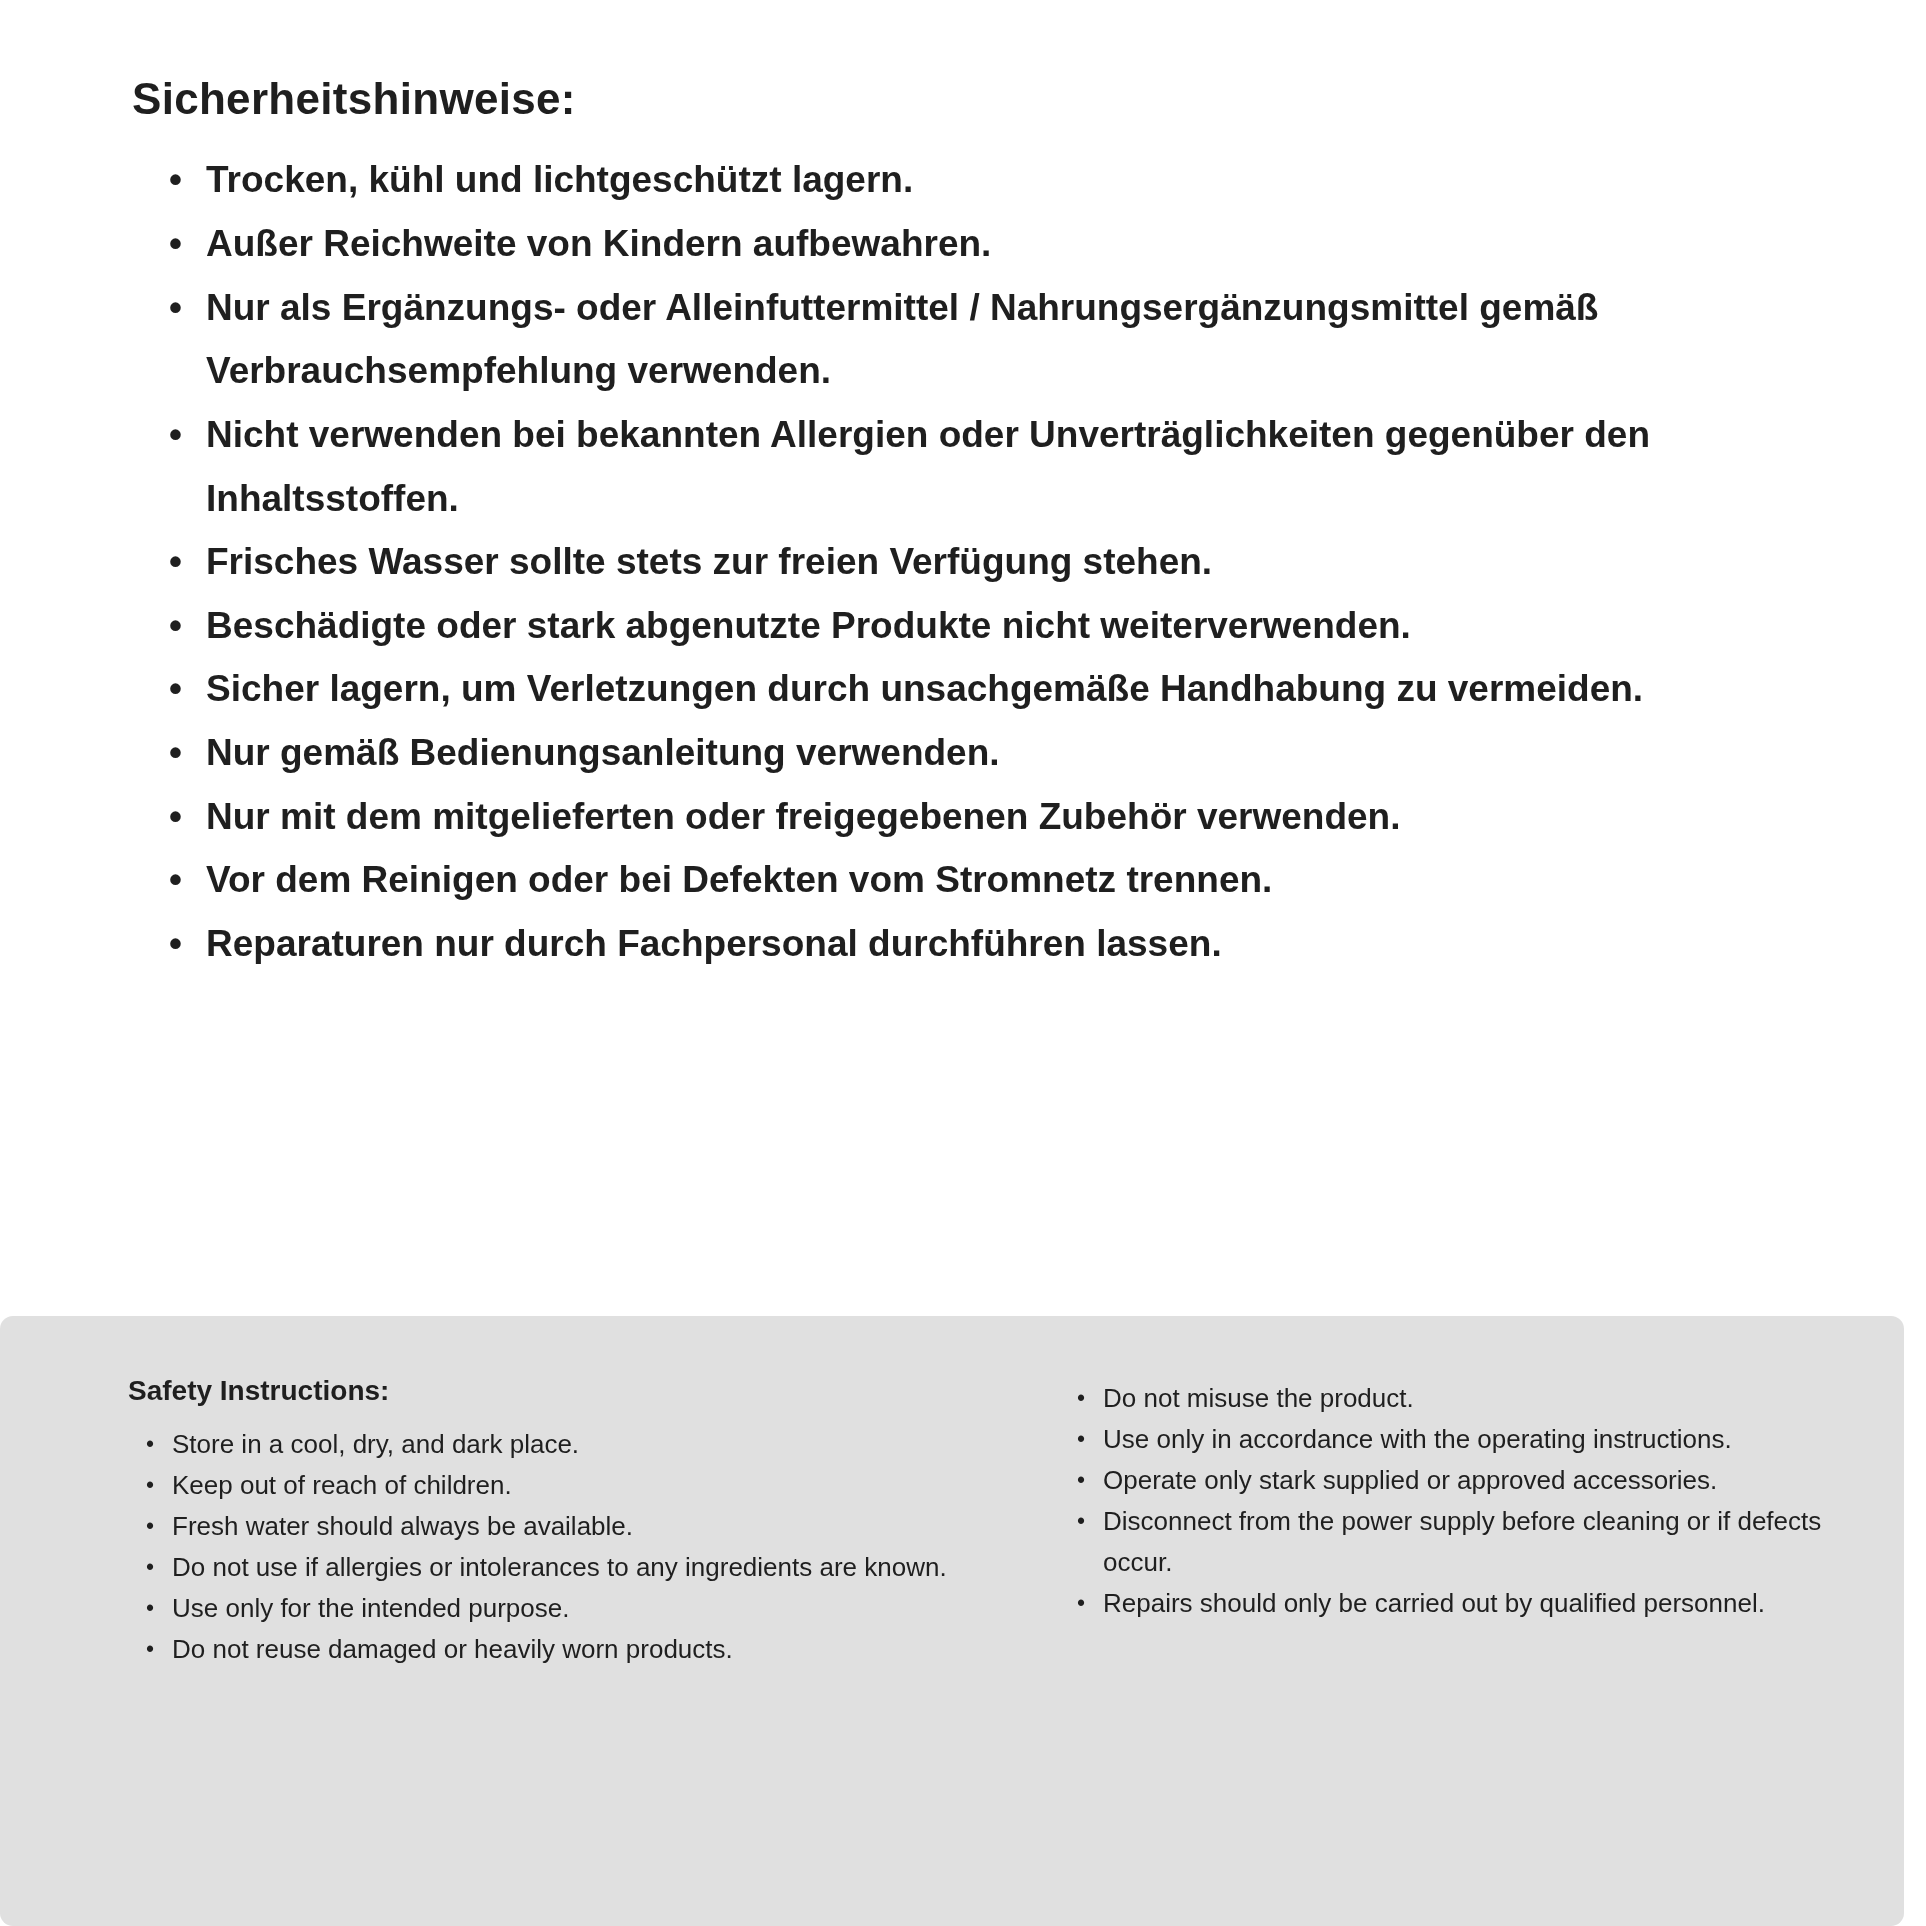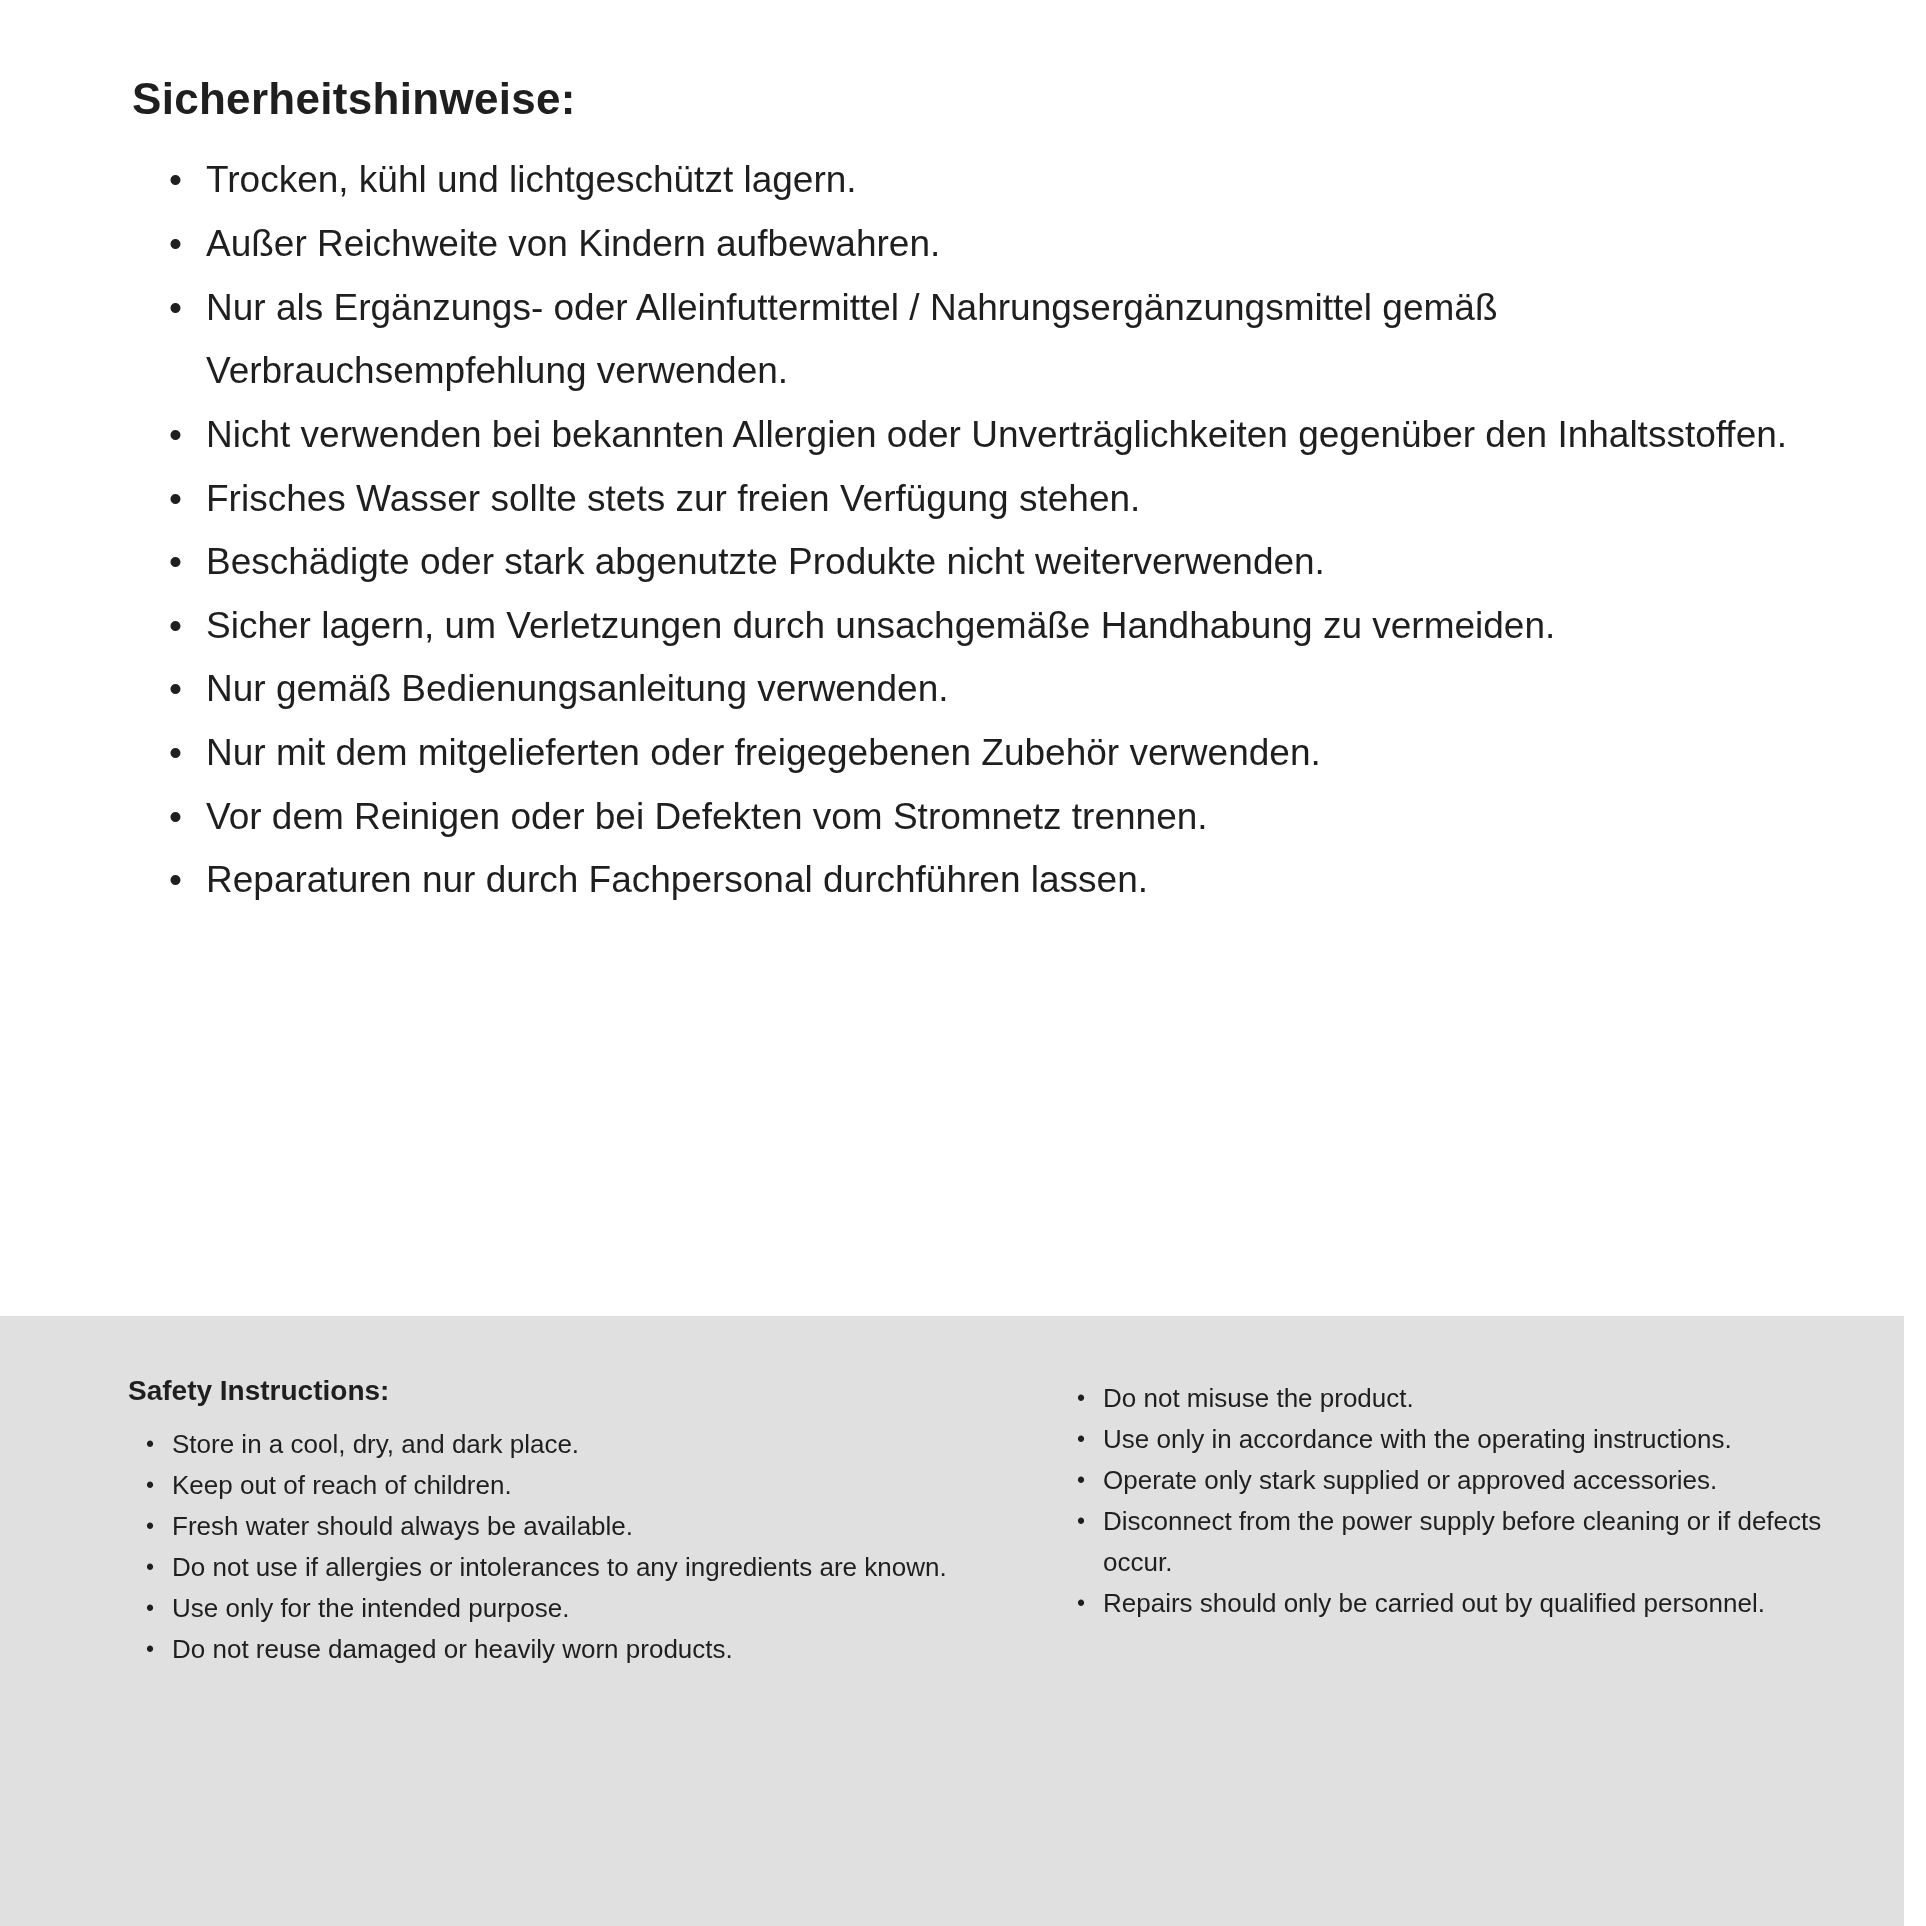--- a/index.html
+++ b/index.html
@@ -33,36 +33,37 @@
     .german-list {
       list-style: none;
       margin-left: 37px;
       max-width: 1682px;
     }
     .german-list li {
       position: relative;
       font-size: 37px;
       line-height: 1.72;
       padding-left: 37px;
-      font-weight: 400;
+      font-weight: 700;
     }
     .german-list li::before {
       content: "\2022";
       position: absolute;
       left: 0;
       top: 0;
     }
 
     
     .english-section {
       flex: 1;
       background: #e0e0e0;
       padding: 59px 103px 39px 128px;
       display: flex;
       gap: 77px;
+      border-radius: 13px;
     }
     .english-col-left  { width: 854px; flex-shrink: 0; }
     .english-col-right { width: 809px; flex-shrink: 0; padding-top: 2.6px; }
     .english-title {
       font-size: 28px;
       font-weight: 700;
       margin-bottom: 16.7px;
     }
     .english-list {
       list-style: none;

